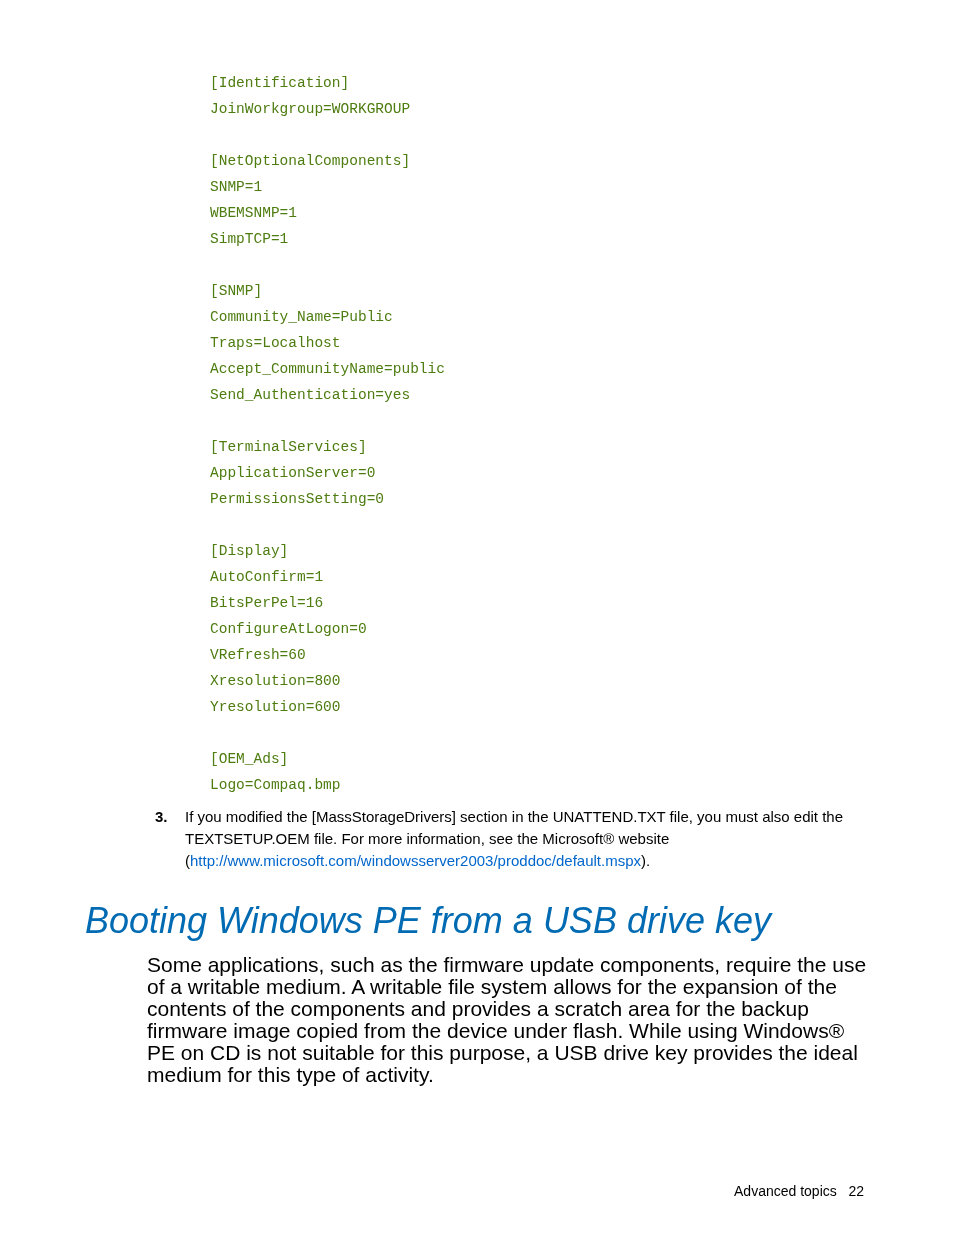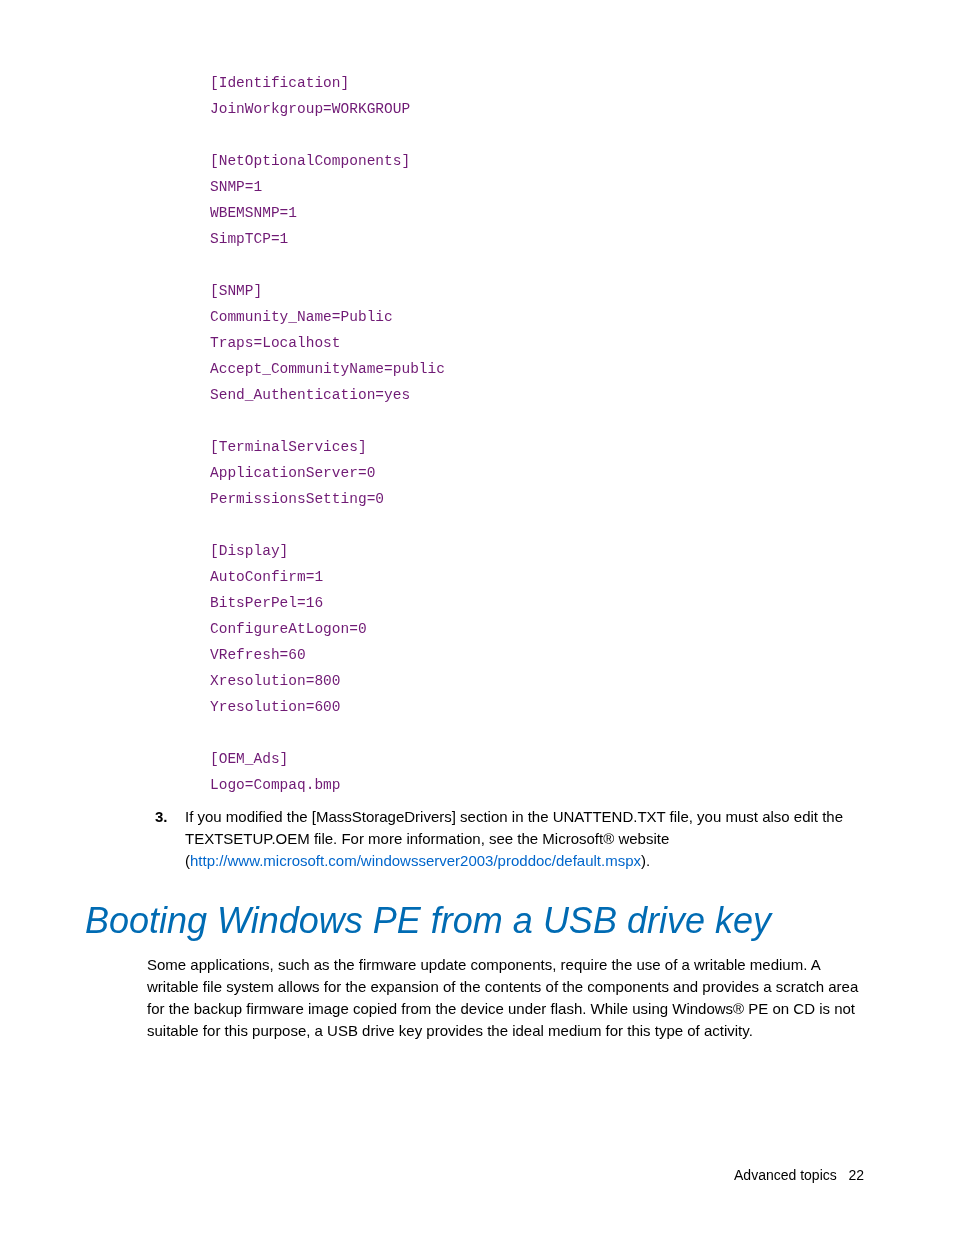--- a/index.html
+++ b/index.html
@@ -15,21 +15,21 @@
     position: relative;
     box-sizing: border-box;
     padding: 70px 85px 60px 85px;
   }
   .code-block {
     font-family: "Courier New", Courier, monospace;
     font-size: 14.5px;
     line-height: 26px;
     white-space: pre;
     margin-left: 125px;
-    color: #701a75;
+    color: #4d7c0f;
   }
   .step-item {
     margin-left: 70px;
     margin-top: 8px;
     font-size: 15px;
     line-height: 22px;
   }
   .step-num {
     font-weight: bold;
     display: inline-block;
@@ -46,40 +46,40 @@
   }
   h2.section-heading {
     color: #006bb3;
     font-weight: 300;
     font-size: 36px;
     margin: 28px 0 12px 0;
     font-family: Arial, Helvetica, sans-serif;
     font-style: italic;
   }
   .body-para {
-    font-size: 15px;
+    font-size: 21px;
     line-height: 22px;
     margin-left: 62px;
     margin-top: 6px;
   }
   .note-box {
     margin: 14px 0 14px 130px;
     border-top: 1px solid #000;
     border-bottom: 1px solid #000;
     padding: 6px 4px 8px 4px;
     font-size: 15px;
     line-height: 22px;
   }
   .note-label {
     font-weight: bold;
     color: #0066cc;
   }
   .footer {
     position: absolute;
-    bottom: 52px;
+    bottom: 36px;
     right: 90px;
     font-size: 14px;
   }
 </style>
 </head>
 <body>
 
 <div class="page">
 
   <div class="code-block">[Identification]

